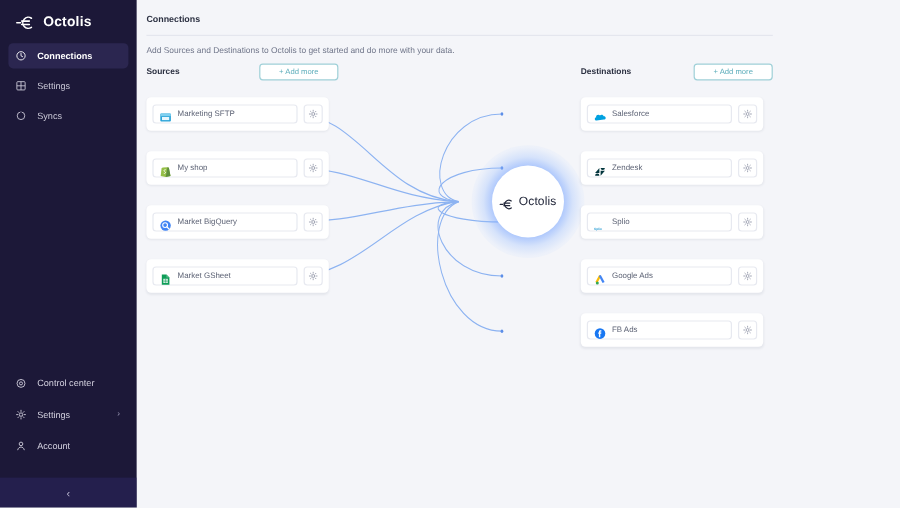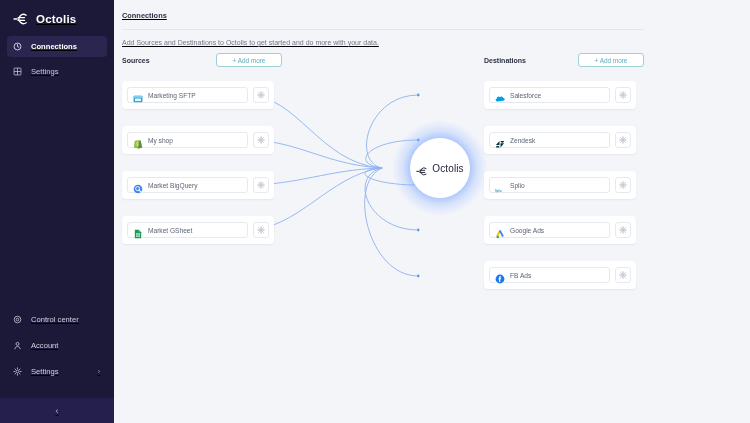--- a/index.html
+++ b/index.html
@@ -2,21 +2,21 @@
 <html><head>
 <meta charset="utf-8">
 <style>
   * { box-sizing: border-box; margin: 0; padding: 0; }
   html, body {
     width: 750px; height: 423px;
     font-family: "Liberation Sans", sans-serif;
     background: #f4f5f9;
     overflow: hidden;
   }
-  .app { position: relative; width: 644px; height: 423px; display: flex; text-decoration: underline; }
+  .app { position: relative; width: 644px; height: 423px; display: flex; }
 
   
   .sidebar {
     width: 114px; height: 423px;
     background: #1c1838;
     display: flex; flex-direction: column;
     position: relative; flex: 0 0 114px;
   }
   .brand {
     display: flex; align-items: center; gap: 6px;
@@ -141,55 +141,64 @@
       <div class="nav-item">
         <span class="ic">
           <svg viewBox="0 0 12 12">
               <rect x="1.4" y="1.4" width="9.2" height="9.2" rx="1" fill="none" stroke="#c9c7d6" stroke-width="1"></rect>
               <path d="M6 1.4v9.2M1.4 6h9.2" stroke="#c9c7d6" stroke-width="1"></path>
             </svg>
         </span>
         <span>Settings</span>
       </div>
 
+      <div class="nav-item">
+        <span class="ic">
+          <svg viewBox="0 0 12 12">
+              <circle cx="6" cy="6" r="4.2" fill="none" stroke="#c9c7d6" stroke-width="1"></circle>
+              <path d="M6 1.6v1.2" stroke="#1c1838" stroke-width="1.6"></path>
+            </svg>
+        </span>
+        <span>Syncs</span>
+      </div>
     </div>
 
     <div class="nav-bottom">
 
       <div class="nav-item">
         <span class="ic">
           <svg viewBox="0 0 12 12">
               <circle cx="6" cy="6" r="4.4" fill="none" stroke="#d2d0de" stroke-width="1"></circle>
               <circle cx="6" cy="6" r="1.7" fill="none" stroke="#d2d0de" stroke-width="1"></circle>
             </svg>
         </span>
         <span>Control center</span>
-      </div>
-
-      <div class="nav-item">
-        <span class="ic">
-          <svg viewBox="0 0 12 12">
-              <circle cx="6" cy="3.9" r="2" fill="none" stroke="#d2d0de" stroke-width="1"></circle>
-              <path d="M2.4 10.4c.5-2.1 2-3 3.6-3s3.1.9 3.6 3" fill="none" stroke="#d2d0de" stroke-width="1" stroke-linecap="round"></path>
-            </svg>
-        </span>
-        <span>Account</span>
       </div>
 
       <div class="nav-item">
         <span class="ic">
           <svg viewBox="0 0 12 12">
             <circle cx="6" cy="6" r="1.9" fill="none" stroke="#d2d0de" stroke-width="1"></circle>
             <g stroke="#d2d0de" stroke-width="1" stroke-linecap="round">
               <path d="M6 1.1v1.4M6 9.5v1.4M1.1 6h1.4M9.5 6h1.4M2.6 2.6l1 1M8.4 8.4l1 1M9.4 2.6l-1 1M3.6 8.4l-1 1"></path>
             </g>
           </svg>
         </span>
         <span>Settings</span>
         <span class="chev-right">›</span>
+      </div>
+
+      <div class="nav-item">
+        <span class="ic">
+          <svg viewBox="0 0 12 12">
+              <circle cx="6" cy="3.9" r="2" fill="none" stroke="#d2d0de" stroke-width="1"></circle>
+              <path d="M2.4 10.4c.5-2.1 2-3 3.6-3s3.1.9 3.6 3" fill="none" stroke="#d2d0de" stroke-width="1" stroke-linecap="round"></path>
+            </svg>
+        </span>
+        <span>Account</span>
       </div>
     </div>
 
     <div class="collapse-bar">
       <span>‹</span>
     </div>
   </div>
 
   <div class="main">
 

